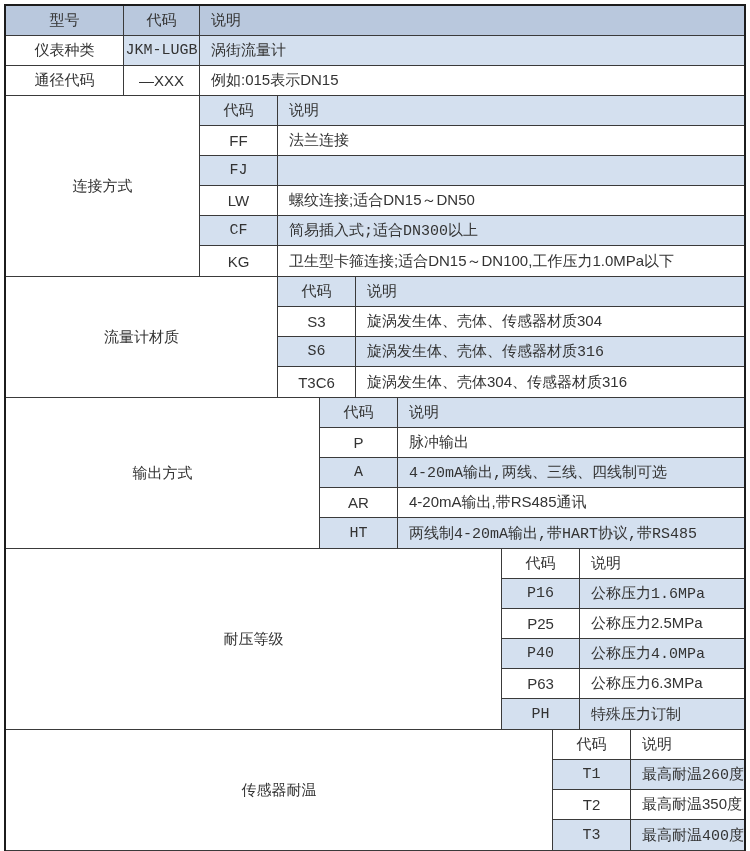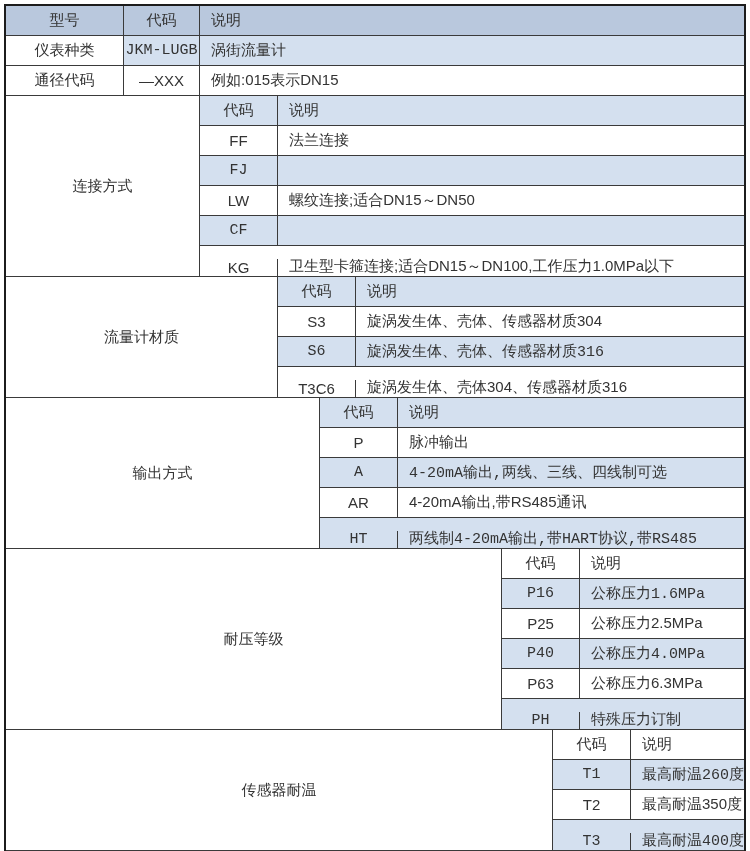--- a/index.html
+++ b/index.html
@@ -23,21 +23,21 @@
   .cell{display:flex;align-items:center;overflow:hidden;white-space:nowrap;}
   .c1{width:118px;justify-content:center;border-right:1px solid var(--border-inner,#3a3a3a);}
   .c2{width:76px;justify-content:center;border-right:1px solid var(--border-inner,#3a3a3a);}
   .c3{flex:1;padding-left:11px;}
   .section{display:flex;border-bottom:1px solid var(--border-inner,#3a3a3a);}
   .sec-label{display:flex;align-items:center;justify-content:center;
     border-right:1px solid var(--border-inner,#3a3a3a);background:var(--row-bg,#fff);}
   .w1{width:194px;} .w2{width:272px;} .w3{width:314px;} .w4{width:496px;} .w5{width:606px;}
   .sec-body{flex:1;display:flex;flex-direction:column;}
   .sec-row{display:flex;height:30px;border-bottom:1px solid var(--border-inner,#3a3a3a);}
-  .sec-row:last-child{border-bottom:none;align-items:flex-end;}
+  .sec-row:last-child{border-bottom:none;}
   .sec-code{width:78px;display:flex;align-items:center;justify-content:center;
     border-right:1px solid var(--border-inner,#3a3a3a);}
   .sec-desc{flex:1;display:flex;align-items:center;padding-left:11px;overflow:hidden;white-space:nowrap;}
   .bg-head{background:var(--header-bg,#b9c8dd);}
   .bg-blue{background:var(--stripe-bg,#d4e0ef);font-family:Liberation Mono, monospace;}
   .bg-white{background:var(--row-bg,#ffffff);}
 </style>
 </head>
 <body>
 
@@ -74,20 +74,21 @@
       </div>
       <div class="sec-row bg-blue">
         <div class="sec-code">FJ</div>
       </div>
       <div class="sec-row bg-white">
         <div class="sec-code">LW</div>
         <div class="sec-desc">螺纹连接;适合DN15～DN50</div>
       </div>
       <div class="sec-row bg-blue">
         <div class="sec-code">CF</div>
+        <div class="sec-desc">简易插入式;适合DN300以上</div>
       </div>
       <div class="sec-row bg-white">
         <div class="sec-code">KG</div>
         <div class="sec-desc">卫生型卡箍连接;适合DN15～DN100,工作压力1.0MPa以下</div>
       </div>
     </div>
   </div>
 
   <div class="section">
     <div class="sec-label w2">流量计材质</div>

